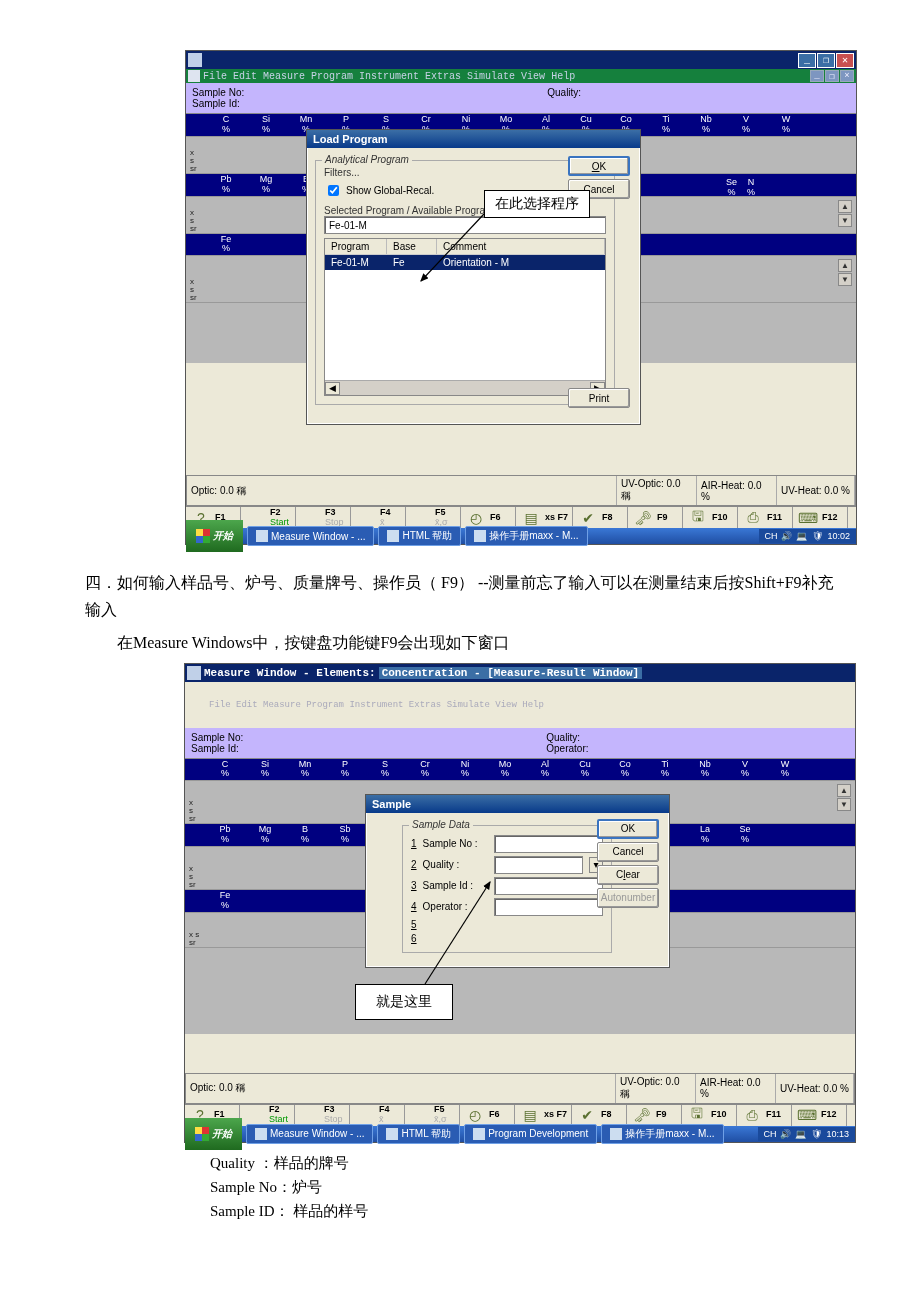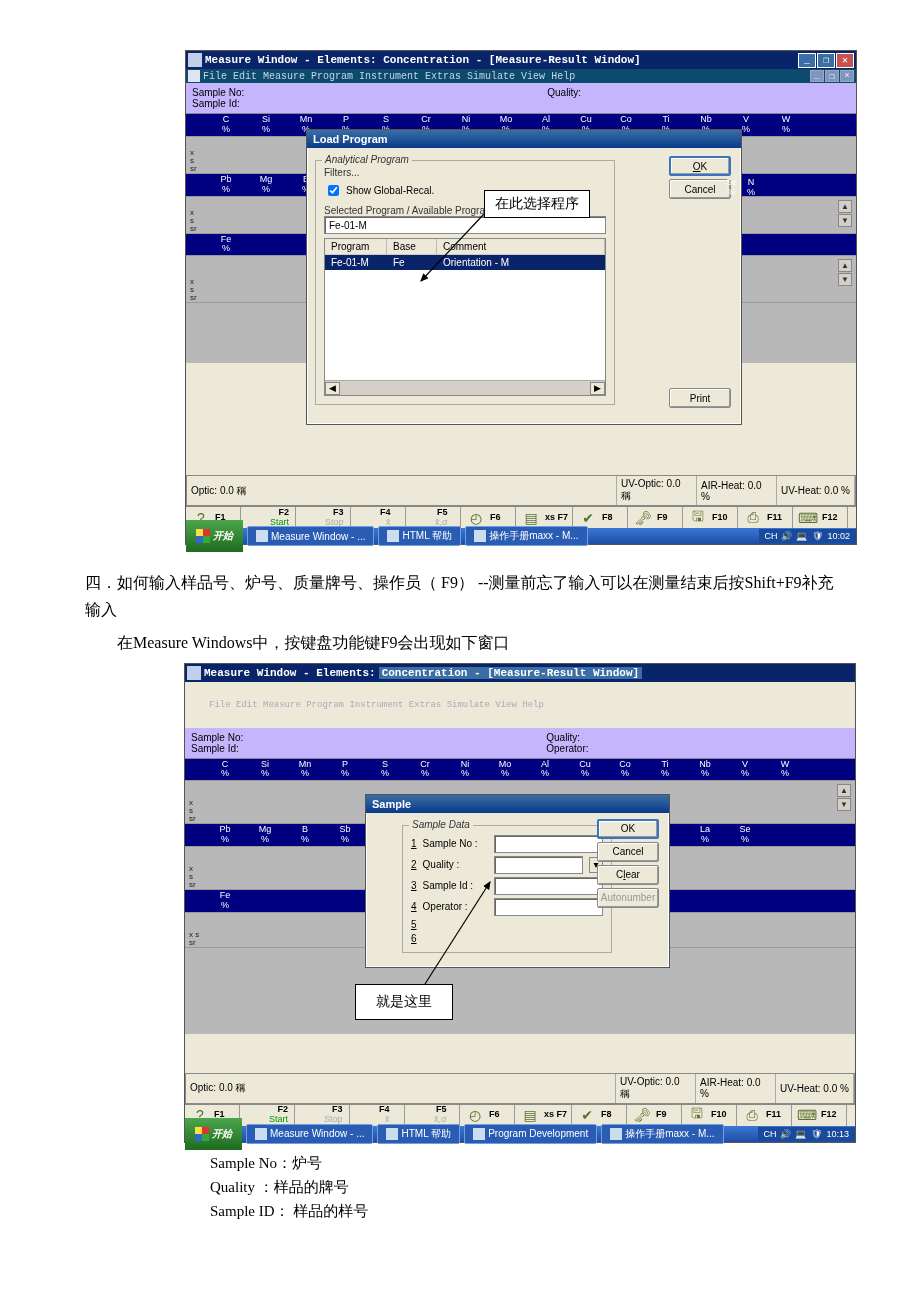--- a/index.html
+++ b/index.html
@@ -4,21 +4,21 @@
 <style>
   * { box-sizing: border-box; }
   body { margin: 0; font-family: "SimSun", "宋体", serif; font-size: 14px; color: #000; background: #fff; width: 920px; }
   .page { padding: 50px 20px; }
   .screenshot { border: 1px solid #555; background: #ece9d8; position: relative; font-family: "Microsoft Sans Serif", Arial, sans-serif; font-size: 10px; }
   .title-main { background: #0a246a; color: #fff; display:flex; align-items:center; height:18px; padding: 0 2px; font-family: "Courier New", monospace; font-weight: bold; font-size: 11px; }
   .title-main .icon { width:14px; height:14px; background:#c0d0e8; display:inline-flex; align-items:center; justify-content:center; margin-right:3px; color:#0a246a; font-size:10px; font-weight:bold; }
   .winctl { margin-left:auto; display:flex; gap:1px; }
   .winctl span { width:18px; height:15px; background:#3b6ea5; color:#fff; display:inline-flex; align-items:center; justify-content:center; font-size:10px; border:1px solid #fff; cursor:pointer;}
   .winctl .close { background:#c75050;}
-  .mdi-title { background:#0c4a6e; height:14px; color:#c7d2e6; font-size:10px; display:flex; align-items:center; font-family:"Courier New",monospace; padding:0 2px;}
+  .mdi-title { background:#15803d; height:14px; color:#c7d2e6; font-size:10px; display:flex; align-items:center; font-family:"Courier New",monospace; padding:0 2px;}
   .mdi-title .micon{ width:12px; height:12px; background:#dee4f0; display:inline-flex; margin-right:3px; color:#555; font-size:9px; align-items:center; justify-content:center;}
   .mdi-ctl { margin-left:auto; display:flex; gap:1px;}
   .mdi-ctl span { width:14px; height:12px; background:#7d96c0; color:#eef; display:inline-flex; align-items:center;justify-content:center; font-size:9px; border:1px solid #9ab; cursor:pointer;}
   .info-area{ background:#c4b5fd; padding:4px 6px; display:flex; gap:33px; font-size:10px; color:#000; border-bottom:1px solid #888;}
   .info-area .col{ display:flex; flex-direction:column;}
   .element-band { background:#000080; color:#fff; font-size:9px; }
   .element-row { display:flex; }
   .element-cell { flex:0 0 40px; text-align:center; padding:1px 0; line-height:1.1;}
   .gray-strip { background:#b8b8b8; height:38px; display:flex; align-items:flex-end; font-size:8px; color:#222; padding:0 4px; border-top:1px solid #999; border-bottom:1px solid #999; position:relative;}
   .gray-strip .ticks{ display:flex; flex-direction:column; line-height:1;}
@@ -45,21 +45,21 @@
   .listbox .body{ height:110px; background:#fff;}
   .hscroll{ height:15px; background:#d4d0c8; border-top:1px solid #aaa; display:flex; align-items:center;}
   .hscroll .arr{ width:15px; height:13px; border:1px solid #888; background:#ece9d8; display:inline-flex; align-items:center; justify-content:center; font-size:9px; cursor:pointer;}
   .hscroll .track{ flex:1; background:#d8d8d8;}
 
   .status1{ display:flex; border:1px solid #888; margin-top:18px; font-size:10px;}
   .status1 .cell{ padding:2px 4px; border-right:1px solid #aaa; background:#ece9d8; display:flex; align-items:center;}
   .fkeybar{ background:#ece9d8; display:flex; align-items:stretch; border-top:1px solid #888; height:30px;}
   .fkey{ border-right:1px solid #999; padding:2px 4px; display:flex; align-items:center; gap:3px; font-size:9px; min-width:55px; cursor:pointer;}
   .fkey .ic{ width:22px; height:22px; display:inline-flex; align-items:center; justify-content:center; font-size:14px; color:#5a7030;}
-  .fkey .lbls{ display:flex; flex-direction:column; line-height:1.1; text-align:right; }
+  .fkey .lbls{ display:flex; flex-direction:column; line-height:1.1; text-align:left; }
   .fkey .num{ color:#000; font-weight:bold;}
   .fkey .act{ color:#009900;}
   .fkey .dis{ color:#aaa;}
   .taskbar{ background:#3168c6; background:linear-gradient(#3a78d6,#1f4ea3); height:22px; display:flex; align-items:center; color:#fff; font-size:10px;}
   .taskbar .start{ background:#2e7d32; background:linear-gradient(#4ca64c,#1f6a1f); height:100%; display:flex; align-items:center; padding:16px 10px; font-style:italic; font-weight:bold; font-family:"Arial",sans-serif;}
   .startlogo{ display:inline-flex; width:14px; height:14px; margin-right:3px; background:conic-gradient(#d33 0 25%,#3a3 0 50%,#36c 0 75%,#fd4 0);}
   .tbtn{ background:#2a5cb3; border:1px solid #6fa0e6; margin-left:4px; padding:2px 8px; border-radius:2px; cursor:pointer; display:flex; align-items:center; gap:3px;}
   .tbicon{ width:12px; height:12px; display:inline-block;}
   .tray{ margin-left:auto; background:#1a4a9c; padding:2px 6px; display:flex; gap:4px; align-items:center;}
   .tray span{ font-size:9px;}
@@ -72,21 +72,20 @@
 </style>
 </head>
 <body>
 
 <div class="page">
 
 <div class="screenshot" style="margin-left:165px; width:672px; height:495px;">
 
   <div class="title-main">
     <span class="icon"></span>
-    <span>Measure Window - Elements: Concentration - [Measure-Result Window]</span>
     <div class="winctl">
       <span>_</span>
       <span>❐</span>
       <span class="close">✕</span>
     </div>
   </div>
 
   <div class="mdi-title">
     <span class="micon"></span>
     <span id="menu1" style="display:flex; gap:6px;">
@@ -177,21 +176,21 @@
           <span>s</span>
           <span>sr</span>
         </div>
     <div class="scrollers">
           <span>▲</span>
           <span>▼</span>
         </div>
   </div>
   <div style="background:#b8b8b8; height:60px;"></div>
 
-  <div class="dialog" style="left:120px; top:78px; width:436px; height:296px;">
+  <div class="dialog" style="left:120px; top:78px; width:335px; height:296px;">
     <div class="dialog-title">Load Program</div>
     <div class="dialog-body" style="position:relative; height:270px;">
       <div class="fieldset" style="width:300px;">
         <span class="legend">Analytical Program</span>
         <div style="font-size:10px; color:#333; cursor:pointer;">Filters...</div>
         <label class="chk">
               <input type="checkbox" checked="" style="">
               <span>Show Global-Recal.</span>
             </label>
         <div class="prog-label">Selected Program / Available Programs</div>
@@ -677,18 +676,18 @@
       <span>CH</span>
       <span>🔊</span>
       <span>💻</span>
       <span>🛡</span>
       <span>10:13</span>
     </div>
   </div>
 </div>
 
 <div class="defs">
+  <div>Quality ：样品的牌号</div>
   <div>Sample No：炉号</div>
-  <div>Quality ：样品的牌号</div>
   <div>Sample ID： 样品的样号</div>
 </div>
 
 </div>
 
 </body></html>

